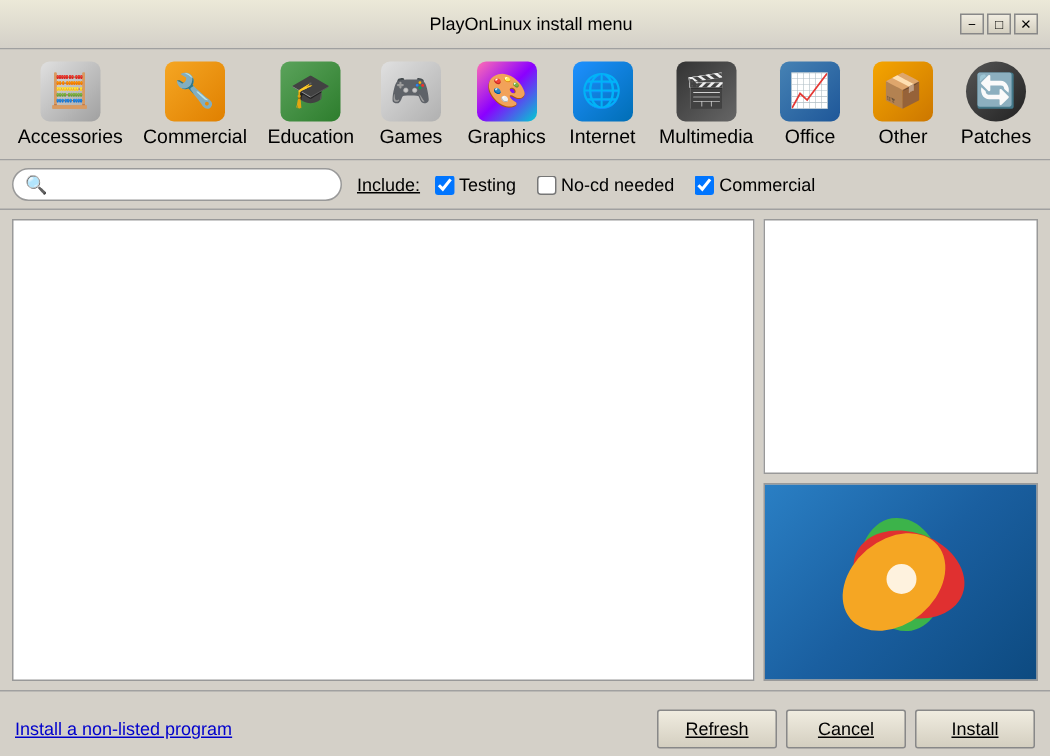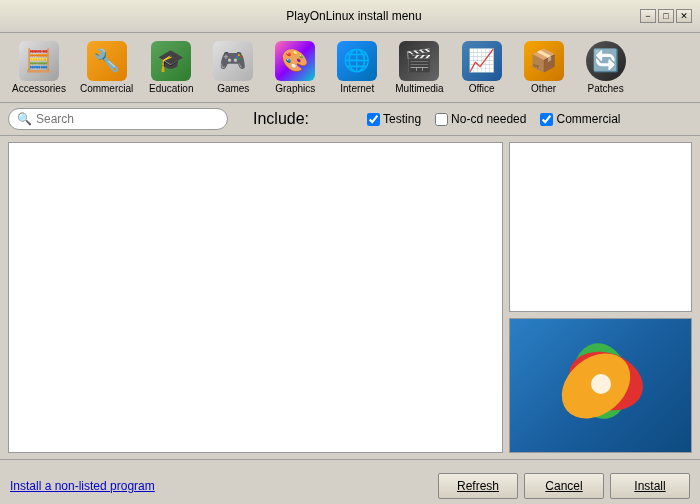--- a/index.html
+++ b/index.html
@@ -64,21 +64,21 @@
     .category-icon {
       width: 40px;
       height: 40px;
       margin-bottom: 2px;
       display: flex;
       align-items: center;
       justify-content: center;
       font-size: 22px;
     }
     .category-label {
-      font-size: 10px;
+      font-size: 13px;
     }
 
     
     .icon-accessories { background: linear-gradient(135deg, #e0e0e0, #a0a0a0); border-radius: 6px; }
     .icon-development { background: linear-gradient(135deg, #f5a623, #e08000); border-radius: 6px; }
     .icon-education { background: linear-gradient(135deg, #5ba35b, #2d7d2d); border-radius: 6px; }
     .icon-games { background: linear-gradient(135deg, #e0e0e0, #b0b0b0); border-radius: 6px; }
     .icon-graphics { background: linear-gradient(135deg, #ff6eb4, #8b00ff, #00ced1); border-radius: 6px; }
     .icon-internet { background: linear-gradient(135deg, #1e90ff, #006eb5); border-radius: 6px; }
     .icon-multimedia { background: linear-gradient(135deg, #333, #666); border-radius: 6px; }
@@ -112,27 +112,27 @@
     }
     .search-input {
       border: none;
       outline: none;
       font-size: 12px;
       background: transparent;
       width: 100%;
       color: #888;
     }
     .include-label {
-      font-size: 16px;
-      margin-left: 15px;
+      font-size: 12px;
+      margin-left: 0;
+      text-decoration: underline;
     }
     .checkbox-group {
       display: flex;
       gap: 14px;
-      margin-left: 48px;
     }
     .checkbox-item {
       display: flex;
       align-items: center;
       gap: 3px;
       cursor: pointer;
     }
     .checkbox-item input[type="checkbox"] {
       width: 13px;
       height: 13px;
@@ -284,21 +284,20 @@
       </div>
       <div class="category-item">
         <div class="category-icon icon-patches">🔄</div>
         <span class="category-label">Patches</span>
       </div>
     </div>
 
   <div class="filter-bar">
     <div class="search-box">
       <span class="search-icon-inner">🔍</span>
-      <input class="search-input" type="text" placeholder="Search" style="">
     </div>
     <span class="include-label">Include:</span>
     <div class="checkbox-group" id="checkbox-group">
 
     <label class="checkbox-item">
           <input type="checkbox" checked="" style="">
           <span>Testing</span>
         </label>
         <label class="checkbox-item">
           <input type="checkbox" style="">

